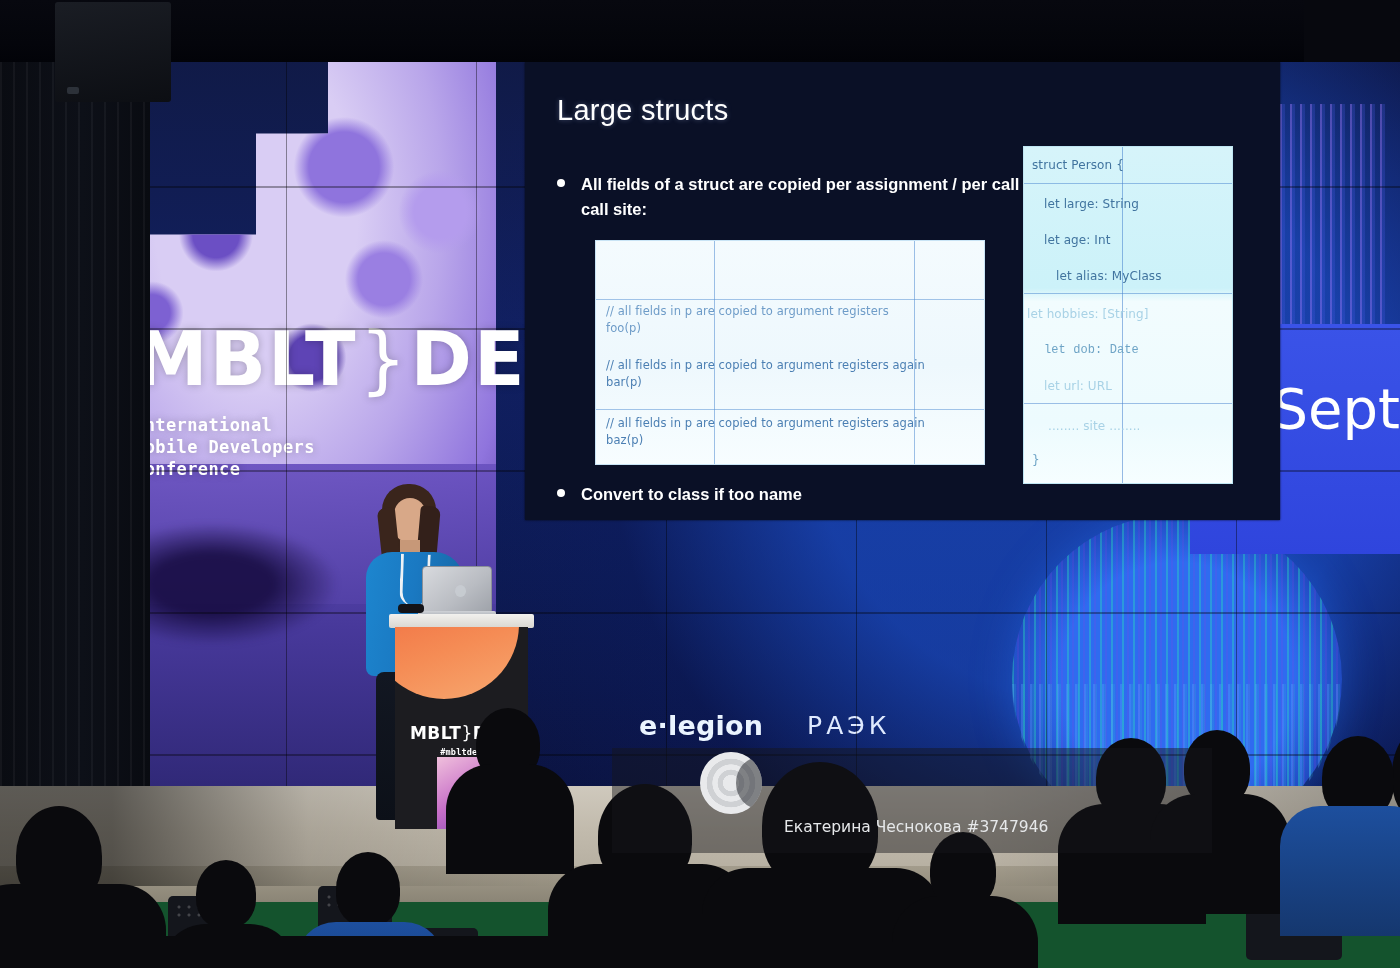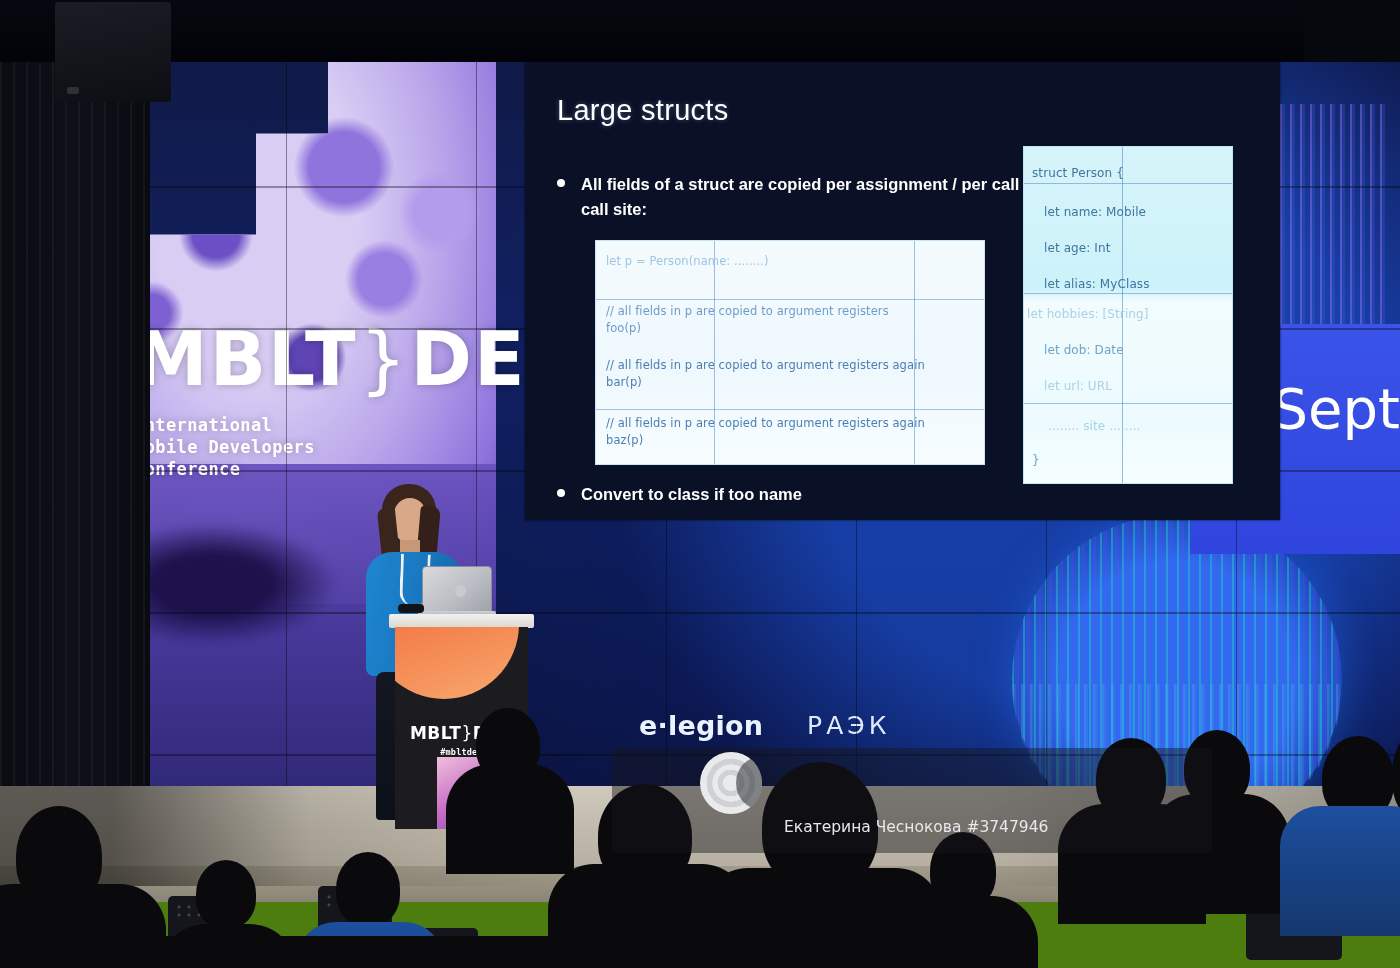--- a/index.html
+++ b/index.html
@@ -3,21 +3,21 @@
 <meta charset="utf-8">
 <title>MBLT DEV Conference Stage</title>
 <style>
   * { margin:0; padding:0; box-sizing:border-box; }
   html,body{ background:#000; }
   body{
     font-family:"Liberation Sans", sans-serif;
     width:1400px; height:968px; overflow:hidden; position:relative;
   }
   #scene{ position:absolute; inset:0; width:1400px; height:968px; overflow:hidden;
-          background:#4d7c0f; }
+          background:#14532d; }
 
   
   .ceiling{ position:absolute; left:0; top:0; width:1400px; height:62px;
             background:linear-gradient(180deg,#07080f 0%,#04050b 70%,#020308 100%); z-index:6;}
   .truss{ position:absolute; top:2px; height:8px; background:#1a1d26; opacity:.85;}
   .lamp{ position:absolute; top:0px; width:34px; height:54px; }
   .lamp .arm{ position:absolute; left:14px; top:0; width:5px; height:16px;
               background:#2a3550; border-radius:2px;}
   .lamp .head{ position:absolute; left:2px; top:12px; width:30px; height:26px;
                background:linear-gradient(160deg,#4d5f88,#131723 70%);
@@ -116,21 +116,21 @@
   .cb-dark{ color:#4b7fb3; }
 
   
   .structbox{ position:absolute; left:498px; top:84px; width:210px; height:338px;
     background:linear-gradient(180deg,#d6f4fa 0%,#ccf2f9 42%,#f2fcfe 46%,#edfbfe 82%,#f6feff 100%);
     border:1px solid #bfe6f3; color:#4a81b4; overflow:hidden;
     font-family:"DejaVu Sans", sans-serif;}
   .structbox .vline{ position:absolute; top:0; bottom:0; width:1px; background:rgba(70,130,205,.55);}
   .structbox .hline{ position:absolute; left:0; right:0; height:1px; background:rgba(70,130,205,.5);}
   .structbox .srow{ position:absolute; left:10px; right:6px; font-size:12px; letter-spacing:.1px;}
-  .s-strong{ color:#41749f;margin-top:8px;} .s-mid{ color:#6ea4c6;} .s-faint{ color:#a8d2e6;}
+  .s-strong{ color:#41749f;} .s-mid{ color:#6ea4c6;} .s-faint{ color:#a8d2e6;}
 
   
   .stagefloor{ position:absolute; left:0; top:786px; width:1400px; height:100px; z-index:7;
     background:linear-gradient(180deg,#cfc9bd 0%,#c2bbad 42%,#b2ab9d 100%);}
   .stageedge{ position:absolute; left:0; top:866px; width:1400px; height:36px; z-index:7;
     background:linear-gradient(180deg,#9d9territory 0%,#8b8576 100%);
     background:linear-gradient(180deg,#a39c8c 0%,#8b8576 100%);}
   .floorshadow{ position:absolute; left:0; top:786px; width:1400px; height:100px; z-index:8;
     background:linear-gradient(90deg, rgba(0,0,0,.55) 0 8%, rgba(0,0,0,.12) 22%, transparent 40%, transparent 70%, rgba(0,0,0,.28) 100%);}
 
@@ -282,41 +282,40 @@
       <span class="dot"></span>
       <span>All fields of a struct are copied per assignment / per call at call site:</span>
     </div>
 
     <div class="codebox">
       <div class="vline" style="left:118px"></div>
       <div class="vline" style="left:318px"></div>
       <div class="hline" style="top:58px"></div>
       <div class="hline" style="top:168px"></div>
 
-      <div class="cell cb-faint" style="top:12px">let p = Person(name: ........)</div>
       <div class="cell cb-mid" style="top:62px">// all fields in p are copied to argument registers
 foo(p)</div>
       <div class="cell cb-dark" style="top:116px">// all fields in p are copied to argument registers again
 bar(p)</div>
       <div class="cell cb-dark" style="top:174px">// all fields in p are copied to argument registers again
 baz(p)</div>
     </div>
 
     <div class="structbox">
       <div class="vline" style="left:98px"></div>
       <div class="hline" style="top:36px"></div>
       <div class="hline" style="top:146px"></div>
       <div class="hline" style="top:256px"></div>
 
       <div class="srow s-strong" style="top:11px; left:8px;">struct Person {</div>
-      <div class="srow s-strong" style="top:50px; left:20px;">let name: Mobile</div>
+      <div class="srow s-strong" style="top:50px; left:20px;">let large: String</div>
       <div class="srow s-strong" style="top:86px; left:20px;">let age: Int</div>
-      <div class="srow s-strong" style="top:122px; left:20px;">let alias: MyClass</div>
+      <div class="srow s-strong" style="top:122px; left:32px;">let alias: MyClass</div>
       <div class="srow s-faint" style="top:160px; left:3px;">let hobbies: [String]</div>
-      <div class="srow s-mid" style="top:196px; left:20px;">let dob: Date</div>
+      <div class="srow s-mid" style="top:196px; left:20px;font-family:Liberation Mono, monospace;">let dob: Date</div>
       <div class="srow s-faint" style="top:232px; left:20px;">let url: URL</div>
       <div class="srow s-faint" style="top:272px; left:24px;">........ site ........</div>
       <div class="srow s-mid" style="top:306px; left:8px;">}</div>
     </div>
 
     <div class="bullet" id="bullet2">
       <span class="dot"></span>
       <span>Convert to class if too name</span>
     </div>
   </div>

